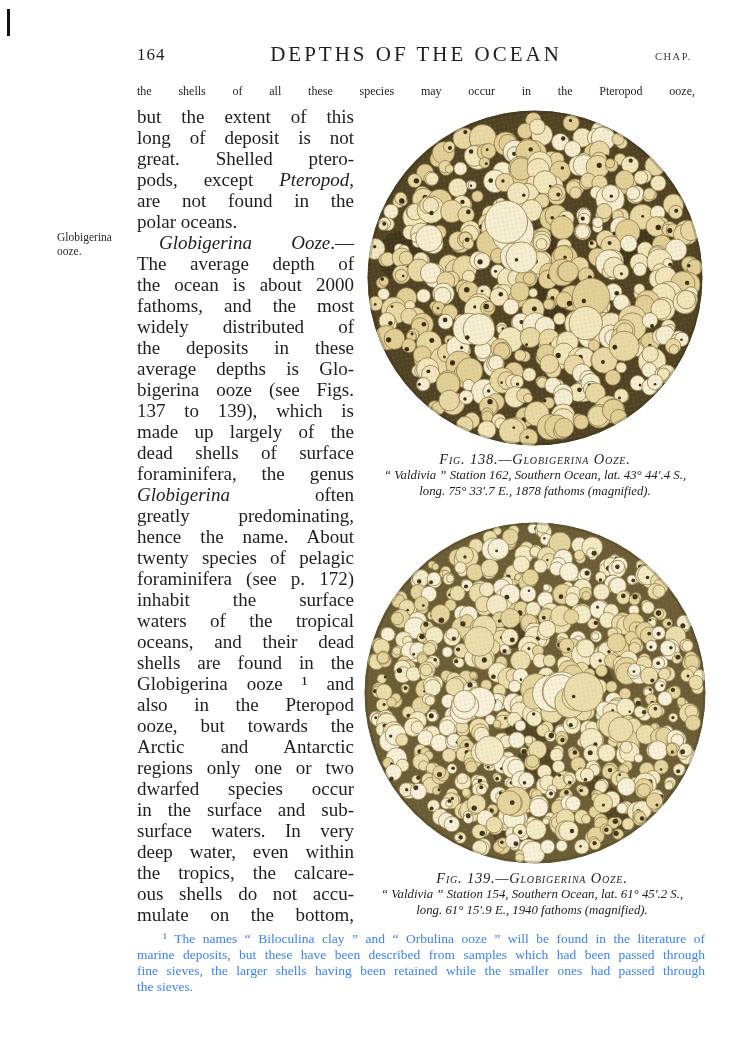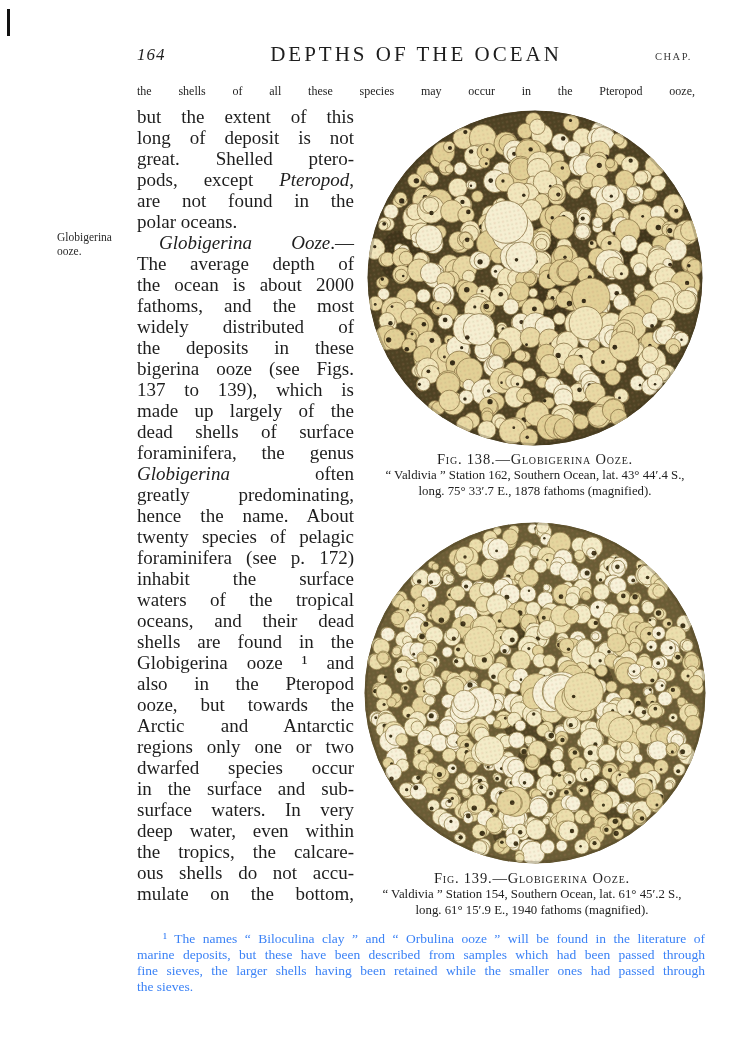--- a/index.html
+++ b/index.html
@@ -4,33 +4,33 @@
 <style>
   html,body{margin:0;padding:0;}
   body{
     width:744px;height:1050px;background:#ffffff;
     font-family:"Liberation Serif", serif;
     color:#1e1e1e;position:relative;overflow:hidden;
     -webkit-font-smoothing:antialiased;
   }
   .page{position:absolute;inset:0;}
   .corner-mark{position:absolute;left:7px;top:9px;width:3px;height:27px;background:#111;}
-  .pagenum{position:absolute;left:137px;top:45px;font-size:17px;letter-spacing:1px;font-style:italic;}
+  .pagenum{position:absolute;left:137px;top:45px;font-size:17px;letter-spacing:1px;}
   .htitle{position:absolute;left:137px;top:42px;width:558px;text-align:center;
           font-size:21px;letter-spacing:3px;}
   .chap{position:absolute;left:655px;top:51px;font-size:10.5px;letter-spacing:1.5px;color:#3a3a3a;}
   .intro{position:absolute;left:137px;top:81px;width:558px;font-size:12px;
          text-align:justify;text-align-last:justify;line-height:21px;}
   .column{position:absolute;left:137px;top:106px;width:217px;font-size:19px;}
   .tline{height:21px;line-height:21px;text-align:justify;text-align-last:justify;overflow:visible;}
   .tline.nojust{text-align-last:left;}
   .tline.indent{text-indent:22px;}
   .marginnote{position:absolute;left:57px;top:231px;width:72px;
               font-size:11.5px;line-height:13.5px;color:#2a2a2a;}
-  .fig{position:absolute;}
+  .fig{position:absolute;font-style:italic;}
   .fig1{left:367px;top:110px;}
   .fig2{left:364px;top:522px;}
   .photo{border-radius:50%;overflow:hidden;display:block;}
   .fig1 .photo{width:336px;height:336px;}
   .fig2 .photo{width:342px;height:342px;}
   figure{margin:0;}
   figcaption{position:relative;text-align:center;}
   .fig1 figcaption{left:-10px;width:356px;margin-top:5px;}
   .fig2 figcaption{left:-12px;width:360px;margin-top:6px;}
   .cap-title{font-variant:small-caps;font-size:14.5px;letter-spacing:0.8px;line-height:17px;}
@@ -65,20 +65,21 @@
       <div class="tline">great.  Shelled ptero-</div>
       <div class="tline">pods, except <i>Pteropod</i>,</div>
       <div class="tline">are not found in the</div>
       <div class="tline nojust">polar oceans.</div>
       <div class="tline indent"><i>Globigerina Ooze</i>.—</div>
       <div class="tline">The average depth of</div>
       <div class="tline">the ocean is about 2000</div>
       <div class="tline">fathoms, and the most</div>
       <div class="tline">widely distributed of</div>
       <div class="tline">the deposits in these</div>
+      <div class="tline">average depths is Glo-</div>
       <div class="tline">bigerina ooze (see Figs.</div>
       <div class="tline">137 to 139), which is</div>
       <div class="tline">made up largely of the</div>
       <div class="tline">dead shells of surface</div>
       <div class="tline">foraminifera, the genus</div>
       <div class="tline"><i>Globigerina</i> often</div>
       <div class="tline">greatly predominating,</div>
       <div class="tline">hence the name.  About</div>
       <div class="tline">twenty species of pelagic</div>
       <div class="tline">foraminifera (see p. 172)</div>

